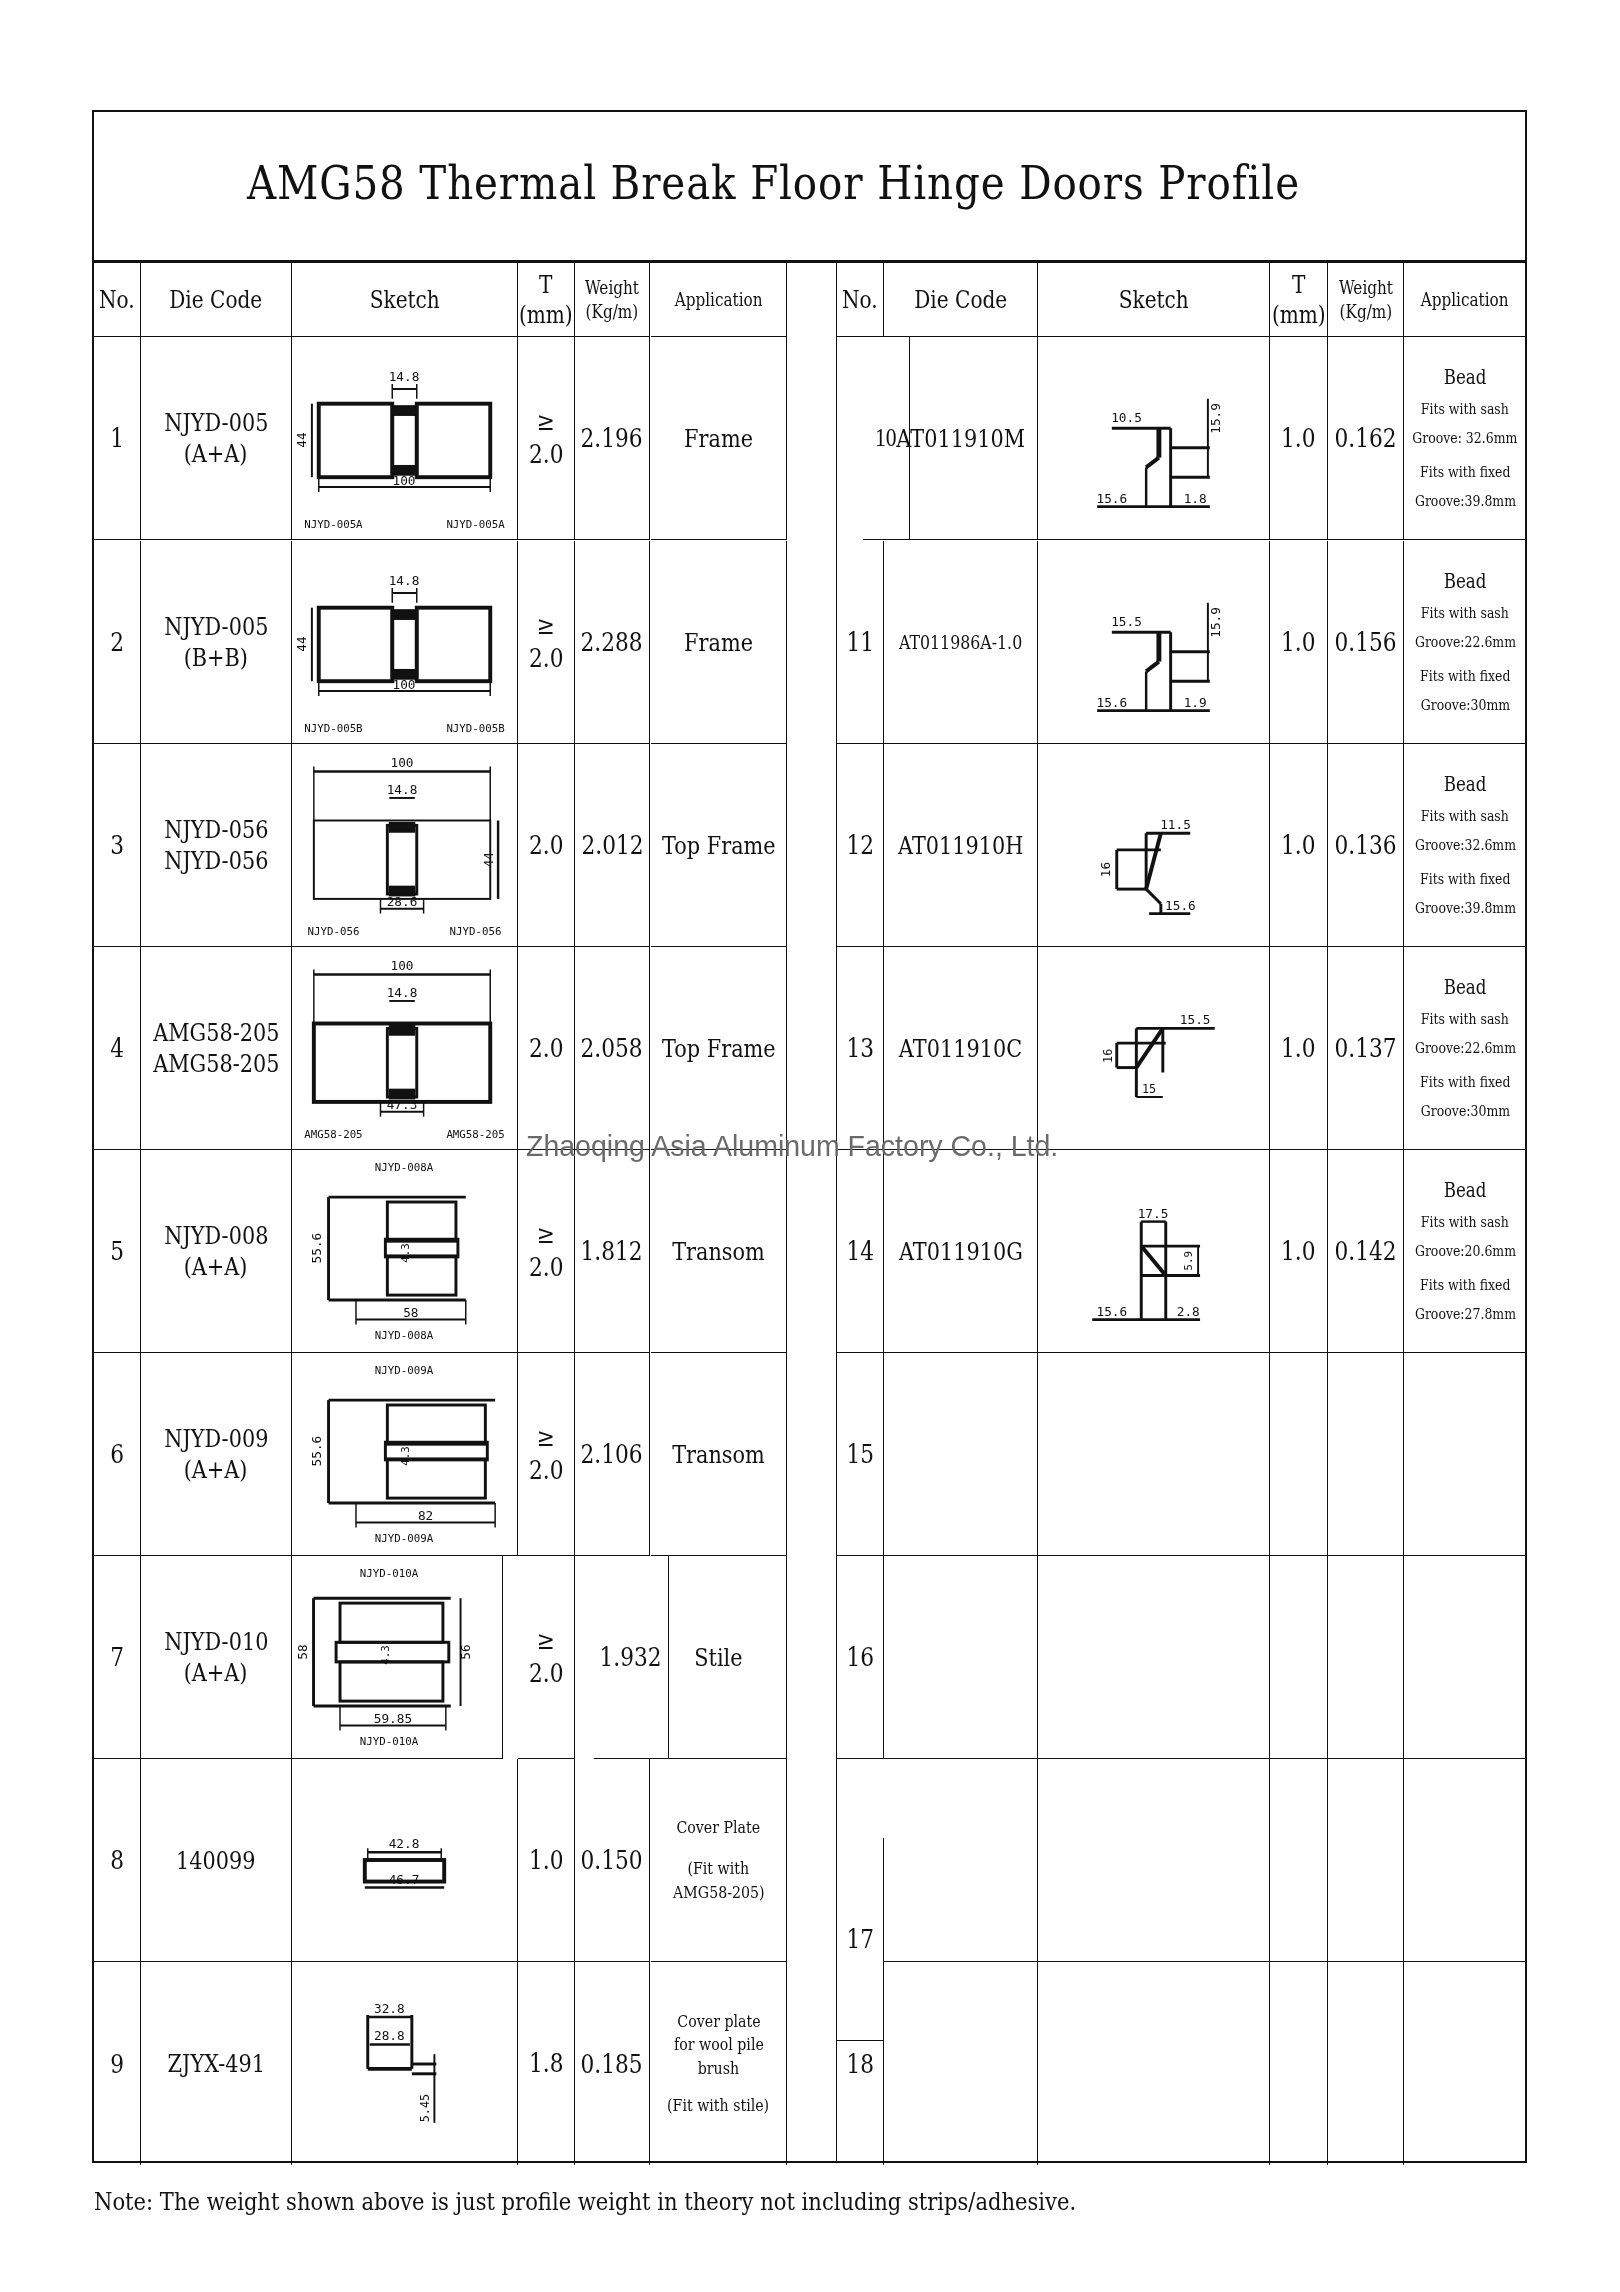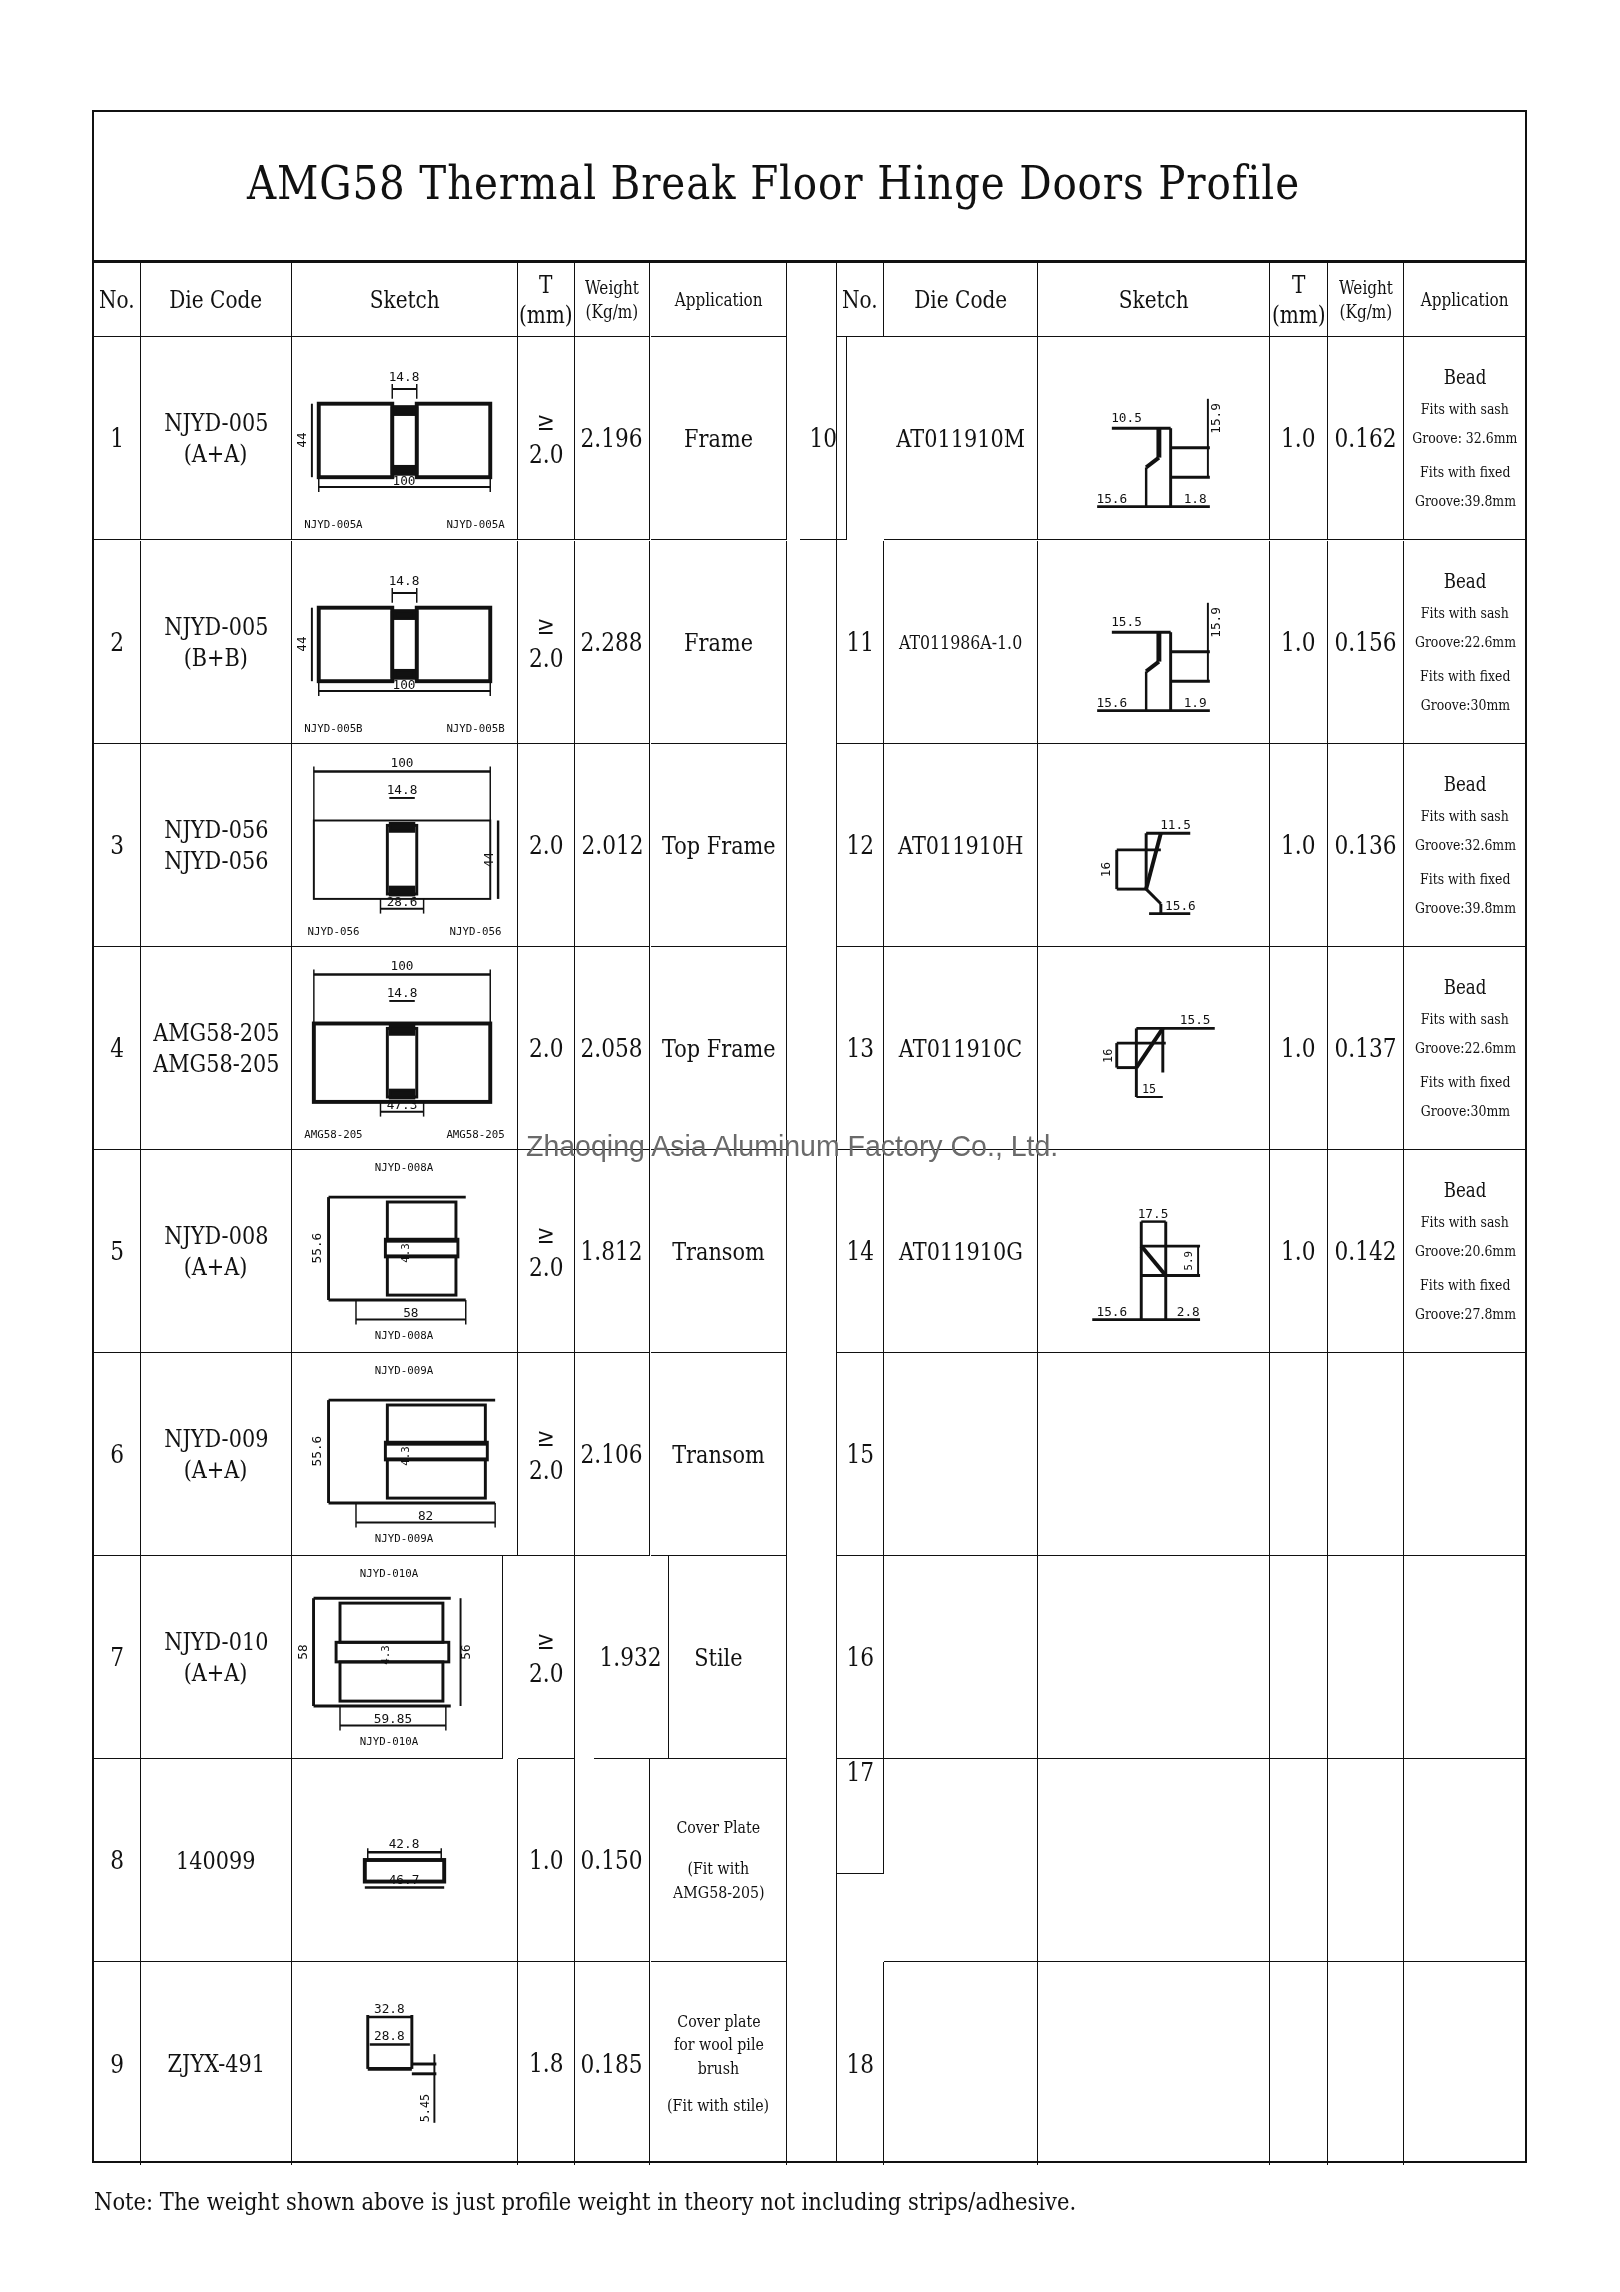--- a/index.html
+++ b/index.html
@@ -407,21 +407,21 @@
       </div>
       <div class="cell" style="left: 481px; top: 1699px; width: 75px; height: 203px; border-bottom: none;">
         <div class="num">0.185</div>
       </div>
       <div class="cell" style="left: 557px; top: 1699px; width: 136px; height: 203px; border-bottom: none;">
         <div class="app-sm">Cover plate</div>
         <div class="app-sm">for wool pile</div>
         <div class="app-sm">brush</div>
         <div class="app-sm" style="margin-top: 13.7px;">(Fit with stile)</div>
       </div>
-      <div class="cell" style="left: 706px; top: 74px; width: 47px; height: 203px;">
+      <div class="cell" style="left: 769px; top: 74px; width: 47px; height: 203px; font-family: Liberation Serif, serif;">
         <div class="no">10</div>
       </div>
       <div class="cell" style="left: 790px; top: 74px; width: 154px; height: 203px;">
         <div class="code">AT011910M</div>
       </div>
       <div class="cell" style="left: 944px; top: 74px; width: 232px; height: 203px;">
         <svg width="221" height="196" viewBox="0 0 225 200">
           <line x1="70" y1="90" x2="130" y2="90" stroke="#111" stroke-width="3"></line>
           <line x1="130" y1="90" x2="130" y2="170" stroke="#111" stroke-width="3"></line>
           <line x1="118" y1="90" x2="118" y2="120" stroke="#111" stroke-width="5"></line>
@@ -599,21 +599,21 @@
       <div class="cell" style="left: 1234px; top: 1090px; width: 76px; height: 203px;"></div>
       <div class="cell" style="left: 1310px; top: 1090px; width: 122px; height: 203px; border-right: none;"></div>
       <div class="cell" style="left: 743px; top: 1293px; width: 47px; height: 203px;">
         <div class="no">16</div>
       </div>
       <div class="cell" style="left: 790px; top: 1293px; width: 154px; height: 203px;"></div>
       <div class="cell" style="left: 944px; top: 1293px; width: 232px; height: 203px;"></div>
       <div class="cell" style="left: 1176px; top: 1293px; width: 58px; height: 203px;"></div>
       <div class="cell" style="left: 1234px; top: 1293px; width: 76px; height: 203px;"></div>
       <div class="cell" style="left: 1310px; top: 1293px; width: 122px; height: 203px; border-right: none;"></div>
-      <div class="cell" style="left: 743px; top: 1408px; width: 47px; height: 203px;">
+      <div class="cell" style="left: 743px; top: 1575px; width: 47px; height: 203px;">
         <div class="no">17</div>
       </div>
       <div class="cell" style="left: 790px; top: 1496px; width: 154px; height: 203px;"></div>
       <div class="cell" style="left: 944px; top: 1496px; width: 232px; height: 203px;"></div>
       <div class="cell" style="left: 1176px; top: 1496px; width: 58px; height: 203px;"></div>
       <div class="cell" style="left: 1234px; top: 1496px; width: 76px; height: 203px;"></div>
       <div class="cell" style="left: 1310px; top: 1496px; width: 122px; height: 203px; border-right: none;"></div>
       <div class="cell" style="left: 743px; top: 1699px; width: 47px; height: 203px; border-bottom: none;">
         <div class="no">18</div>
       </div>

